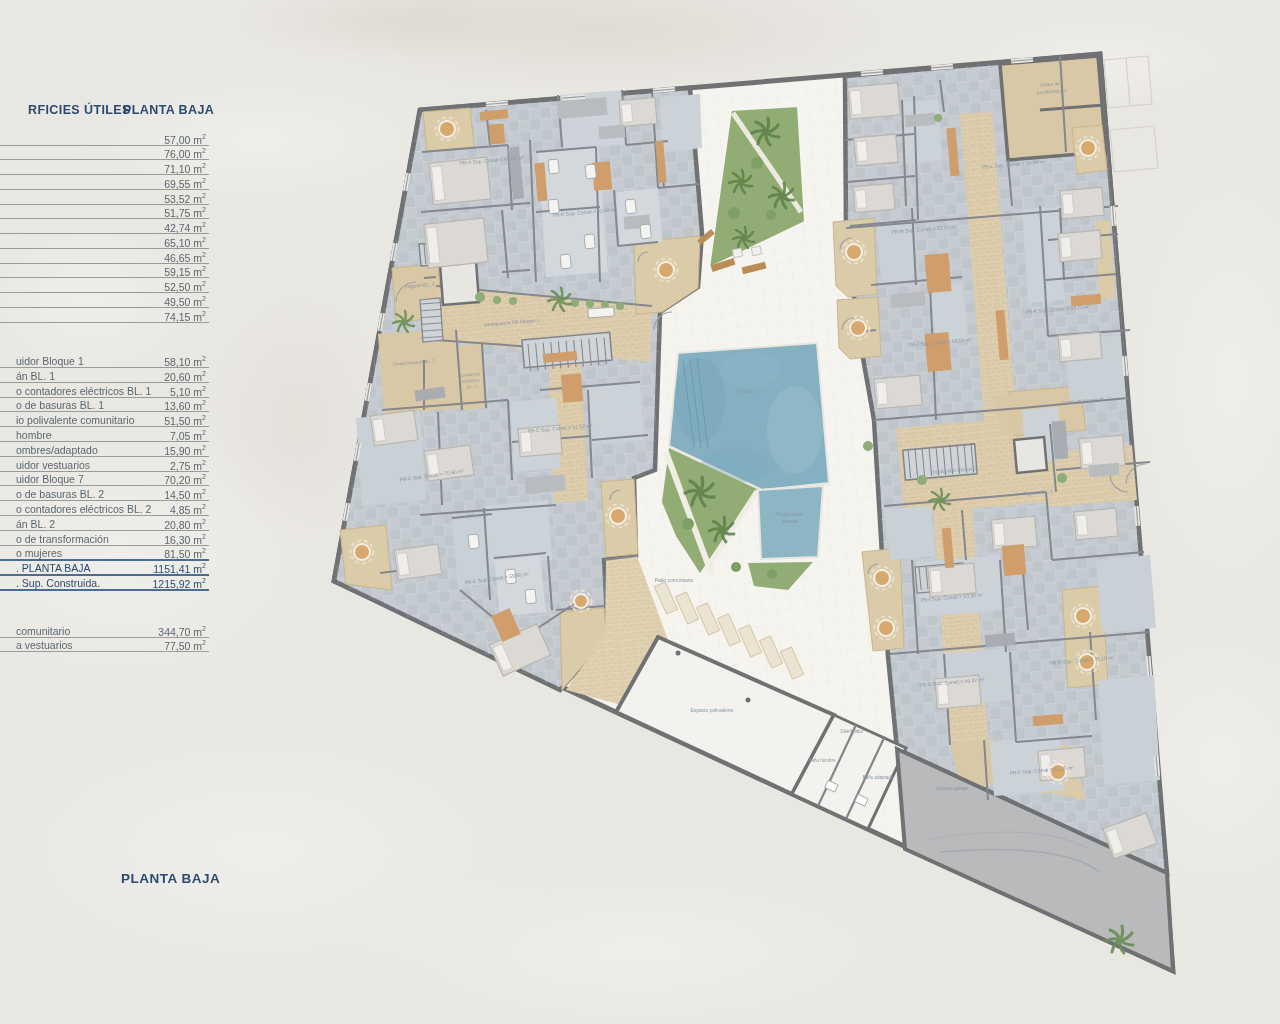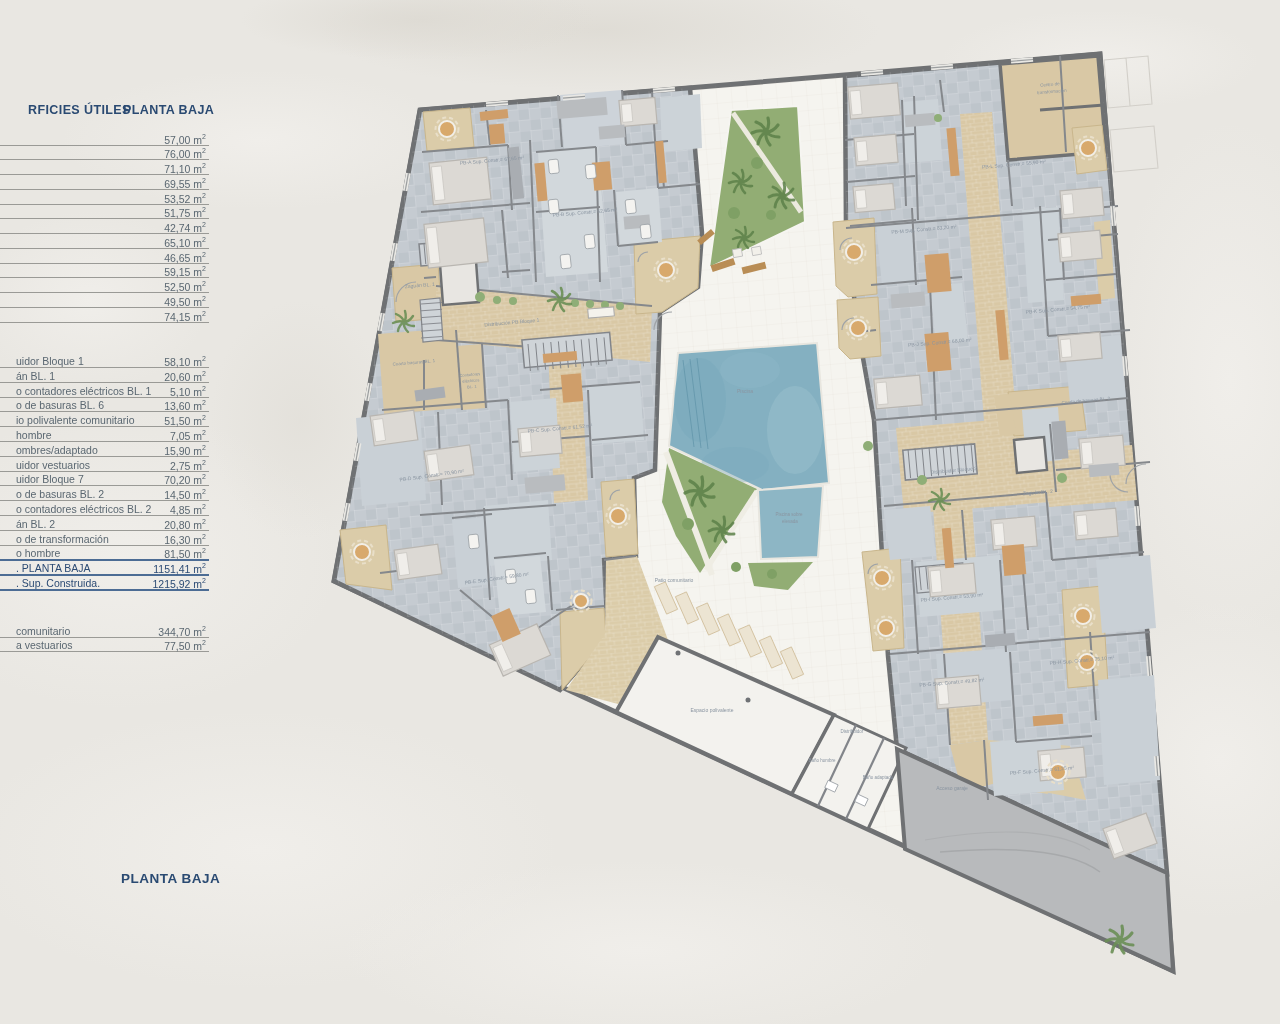--- a/index.html
+++ b/index.html
@@ -108,21 +108,21 @@
       <div class="rt">án BL. 1</div>
       <div class="rv">20,60 m<sup>2</sup></div>
     </div>
   <div class="row" style="top:396.6px">
       <div class="rl"></div>
       <div class="rt">o contadores eléctricos BL. 1</div>
       <div class="rv">5,10 m<sup>2</sup></div>
     </div>
   <div class="row" style="top:411.4px">
       <div class="rl"></div>
-      <div class="rt">o de basuras BL. 6</div>
+      <div class="rt">o de basuras BL. 1</div>
       <div class="rv">13,60 m<sup>2</sup></div>
     </div>
   <div class="row" style="top:426.2px">
       <div class="rl"></div>
       <div class="rt">io polivalente comunitario</div>
       <div class="rv">51,50 m<sup>2</sup></div>
     </div>
   <div class="row" style="top:441.0px">
       <div class="rl"></div>
       <div class="rt">hombre</div>
@@ -158,21 +158,21 @@
       <div class="rt">án BL. 2</div>
       <div class="rv">20,80 m<sup>2</sup></div>
     </div>
   <div class="row" style="top:544.6px">
       <div class="rl"></div>
       <div class="rt">o de transformación</div>
       <div class="rv">16,30 m<sup>2</sup></div>
     </div>
   <div class="row" style="top:559.4px">
       <div class="rl bl"></div>
-      <div class="rt">o hombre</div>
+      <div class="rt">o mujeres</div>
       <div class="rv">81,50 m<sup>2</sup></div>
     </div>
   <div class="row" style="top:574.4px">
       <div class="rl bl"></div>
       <div class="rt navy">. PLANTA BAJA</div>
       <div class="rv navy">1151,41 m<sup>2</sup></div>
     </div>
   <div class="row" style="top:589.2px">
       <div class="rl bl"></div>
       <div class="rt navy">. Sup. Construida.</div>

